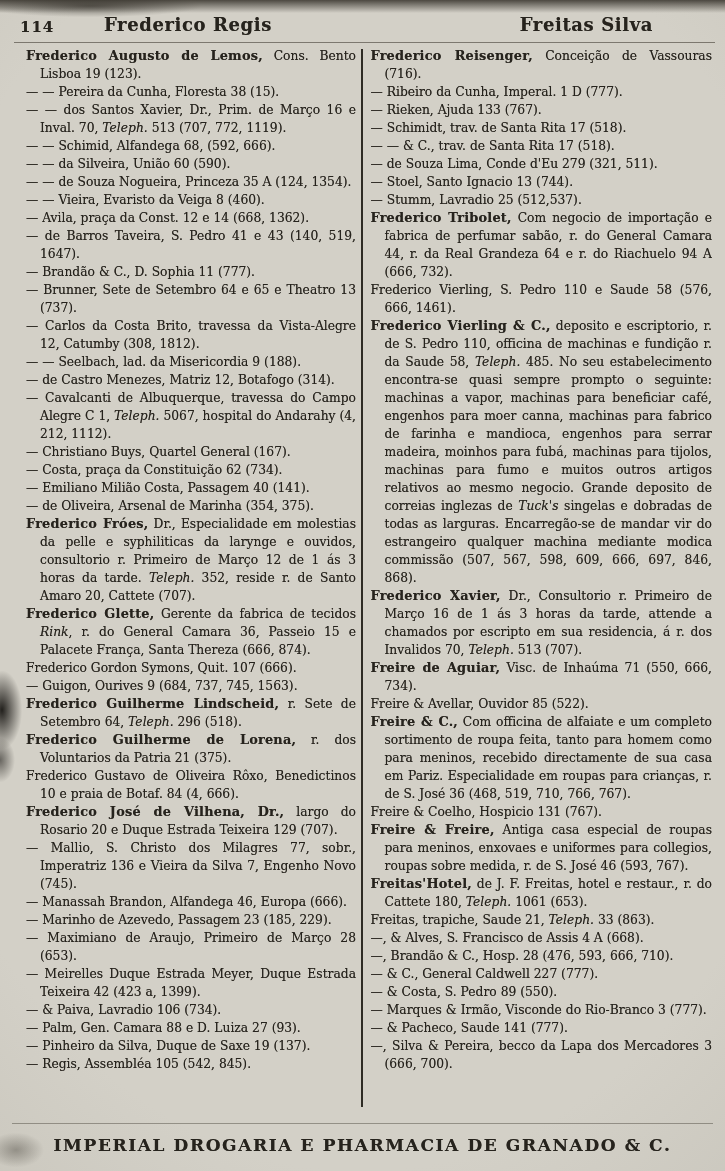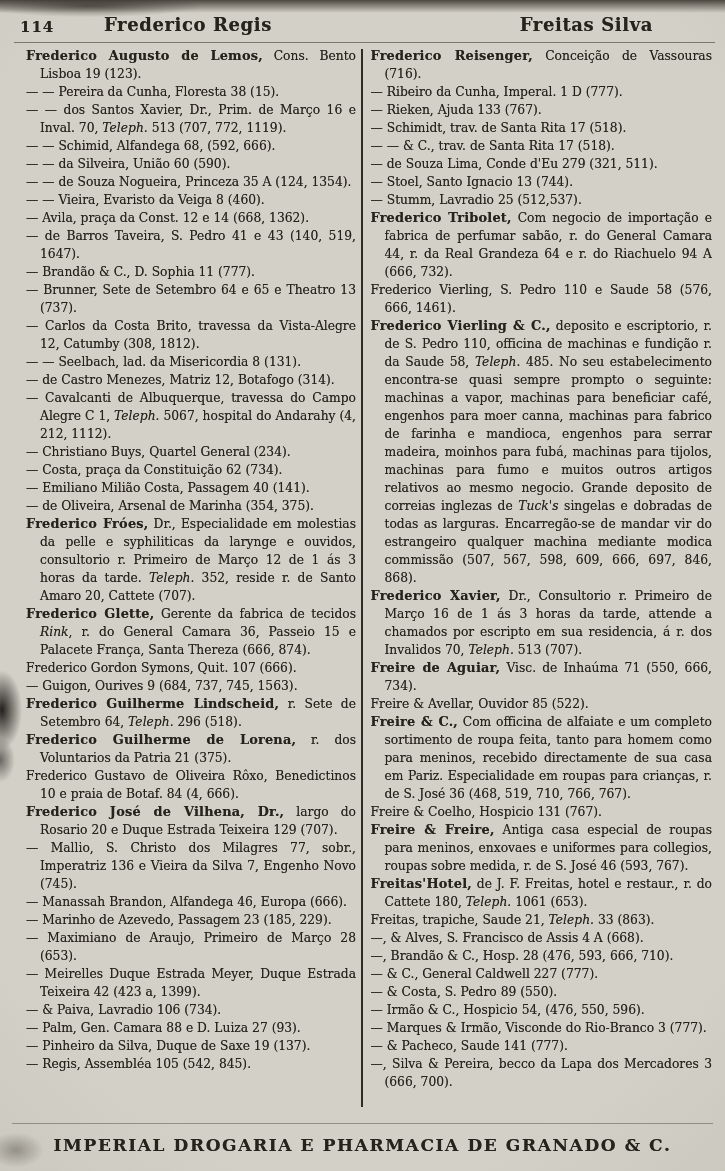--- a/index.html
+++ b/index.html
@@ -62,24 +62,24 @@
       <p class="entry"><span class="body">— — dos Santos Xavier, Dr., Prim. de Março 16 e Inval. 70, <i>Teleph.</i> 513 (707, 772, 1119).</span></p>
       <p class="entry"><span class="body">— — Schimid, Alfandega 68, (592, 666).</span></p>
       <p class="entry"><span class="body">— — da Silveira, União 60 (590).</span></p>
       <p class="entry"><span class="body">— — de Souza Nogueira, Princeza 35 A (124, 1354).</span></p>
       <p class="entry"><span class="body">— — Vieira, Evaristo da Veiga 8 (460).</span></p>
       <p class="entry"><span class="body">— Avila, praça da Const. 12 e 14 (668, 1362).</span></p>
       <p class="entry"><span class="body">— de Barros Taveira, S. Pedro 41 e 43 (140, 519, 1647).</span></p>
       <p class="entry"><span class="body">— Brandão &amp; C., D. Sophia 11 (777).</span></p>
       <p class="entry"><span class="body">— Brunner, Sete de Setembro 64 e 65 e Theatro 13 (737).</span></p>
       <p class="entry"><span class="body">— Carlos da Costa Brito, travessa da Vista-Alegre 12, Catumby (308, 1812).</span></p>
-      <p class="entry"><span class="body">— — Seelbach, lad. da Misericordia 8 (131).</span></p>
+      <p class="entry"><span class="body">— — Seelbach, lad. da Misericordia 9 (188).</span></p>
       <p class="entry"><span class="body">— de Castro Menezes, Matriz 12, Botafogo (314).</span></p>
       <p class="entry"><span class="body">— Cavalcanti de Albuquerque, travessa do Campo Alegre C 1, <i>Teleph.</i> 5067, hospital do Andarahy (4, 212, 1112).</span></p>
-      <p class="entry"><span class="body">— Christiano Buys, Quartel General (234).</span></p>
+      <p class="entry"><span class="body">— Christiano Buys, Quartel General (167).</span></p>
       <p class="entry"><span class="body">— Costa, praça da Constituição 62 (734).</span></p>
       <p class="entry"><span class="body">— Emiliano Milião Costa, Passagem 40 (141).</span></p>
       <p class="entry"><span class="body">— de Oliveira, Arsenal de Marinha (354, 375).</span></p>
       <p class="entry lead-entry"><span class="lead">Frederico Fróes,</span><span class="body"> Dr., Especialidade em molestias da pelle e syphiliticas da larynge e ouvidos, consultorio r. Primeiro de Março 12 de 1 ás 3 horas da tarde. <i>Teleph.</i> 352, reside r. de Santo Amaro 20, Cattete (707).</span></p>
       <p class="entry lead-entry"><span class="lead">Frederico Glette,</span><span class="body"> Gerente da fabrica de tecidos <i>Rink</i>, r. do General Camara 36, Passeio 15 e Palacete França, Santa Thereza (666, 874).</span></p>
       <p class="entry"><span class="body">Frederico Gordon Symons, Quit. 107 (666).</span></p>
       <p class="entry"><span class="body">— Guigon, Ourives 9 (684, 737, 745, 1563).</span></p>
       <p class="entry lead-entry"><span class="lead">Frederico Guilherme Lindscheid,</span><span class="body"> r. Sete de Setembro 64, <i>Teleph.</i> 296 (518).</span></p>
       <p class="entry lead-entry"><span class="lead">Frederico Guilherme de Lorena,</span><span class="body"> r. dos Voluntarios da Patria 21 (375).</span></p>
       <p class="entry"><span class="body">Frederico Gustavo de Oliveira Rôxo, Benedictinos 10 e praia de Botaf. 84 (4, 666).</span></p>
@@ -112,20 +112,19 @@
       <p class="entry"><span class="body">Freire &amp; Avellar, Ouvidor 85 (522).</span></p>
       <p class="entry lead-entry"><span class="lead">Freire &amp; C.,</span><span class="body"> Com officina de alfaiate e um completo sortimento de roupa feita, tanto para homem como para meninos, recebido directamente de sua casa em Pariz. Especialidade em roupas para crianças, r. de S. José 36 (468, 519, 710, 766, 767).</span></p>
       <p class="entry"><span class="body">Freire &amp; Coelho, Hospicio 131 (767).</span></p>
       <p class="entry lead-entry"><span class="lead">Freire &amp; Freire,</span><span class="body"> Antiga casa especial de roupas para meninos, enxovaes e uniformes para collegios, roupas sobre medida, r. de S. José 46 (593, 767).</span></p>
       <p class="entry lead-entry"><span class="lead">Freitas'Hotel,</span><span class="body"> de J. F. Freitas, hotel e restaur., r. do Cattete 180, <i>Teleph.</i> 1061 (653).</span></p>
       <p class="entry"><span class="body">Freitas, trapiche, Saude 21, <i>Teleph.</i> 33 (863).</span></p>
       <p class="entry"><span class="body">—, &amp; Alves, S. Francisco de Assis 4 A (668).</span></p>
       <p class="entry"><span class="body">—, Brandão &amp; C., Hosp. 28 (476, 593, 666, 710).</span></p>
       <p class="entry"><span class="body">— &amp; C., General Caldwell 227 (777).</span></p>
       <p class="entry"><span class="body">— &amp; Costa, S. Pedro 89 (550).</span></p>
-      <p class="entry"><span class="body">— Irmão &amp; C., Hospicio 54, (476, 550, 596).</span></p>
       <p class="entry"><span class="body">— Marques &amp; Irmão, Visconde do Rio-Branco 3 (777).</span></p>
       <p class="entry"><span class="body">— &amp; Pacheco, Saude 141 (777).</span></p>
       <p class="entry"><span class="body">—, Silva &amp; Pereira, becco da Lapa dos Mercadores 3 (666, 700).</span></p>
     </div>
 </div>
 
 <div class="footer">IMPERIAL DROGARIA E PHARMACIA DE GRANADO &amp; C.</div>
 
 </body></html>

